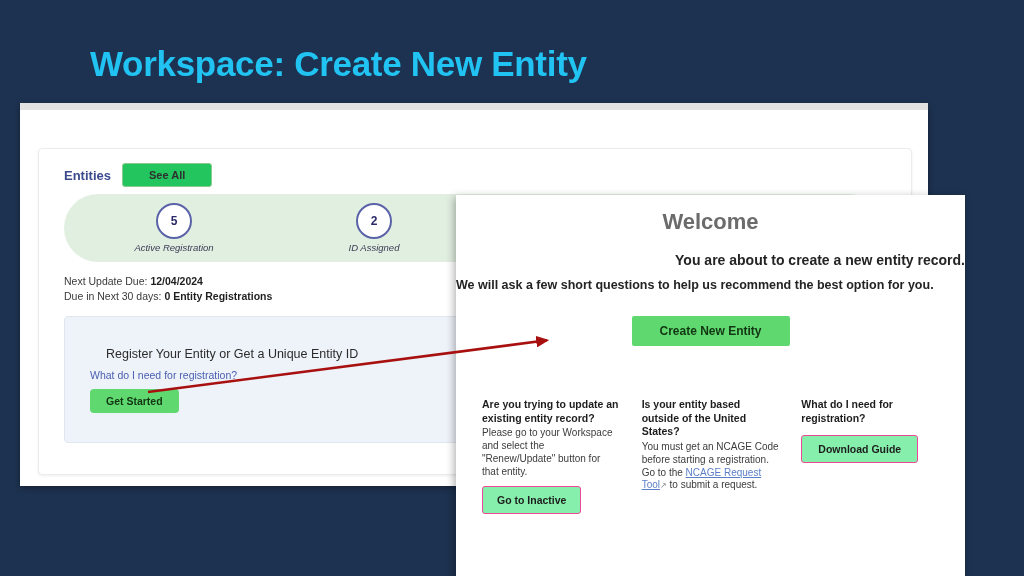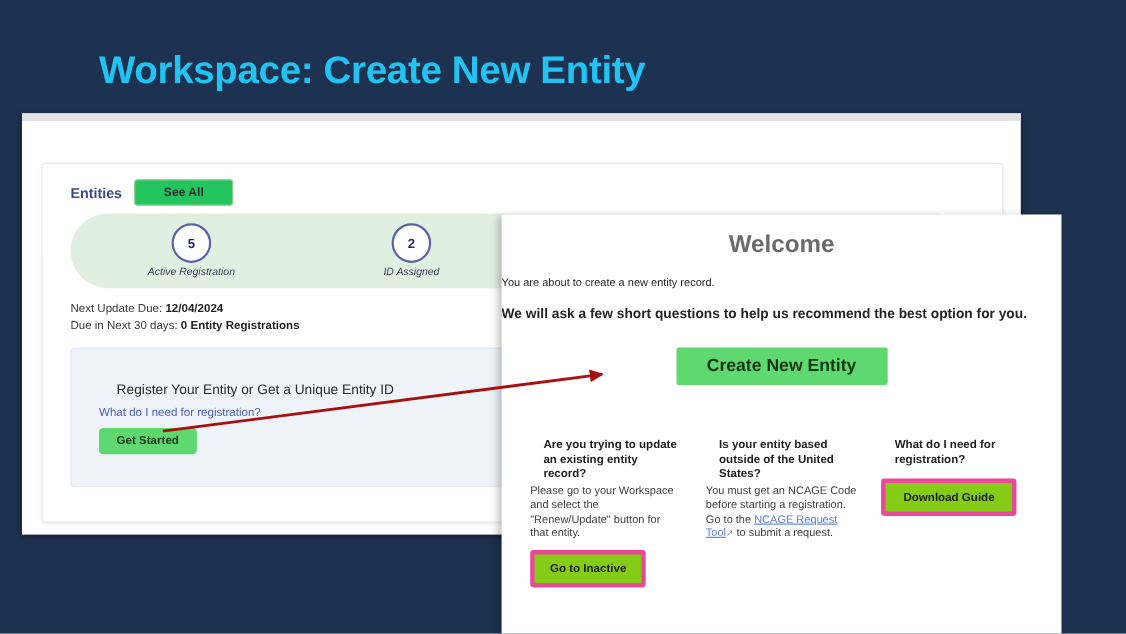--- a/index.html
+++ b/index.html
@@ -209,23 +209,23 @@
     text-align: center;
     font-size: 22px;
     font-weight: bold;
     color: #6b6b6b;
   }
   .welcome-line1 {
     position: absolute;
     left: 0;
     top: 57px;
     width: 100%;
-    text-align: left;
-    font-size: 10px;
-    font-weight: normal;
+    text-align: right;
+    font-size: 14px;
+    font-weight: bold;
     color: #242424;
   }
   .welcome-line2 {
     position: absolute;
     left: 0;
     top: 83px;
     width: 100%;
     text-align: left;
     font-size: 12.5px;
     font-weight: bold;
@@ -233,21 +233,21 @@
   }
   .create-entity-btn {
     position: absolute;
     left: 50%;
     transform: translateX(-50%);
     top: 121px;
     background: #5fd870;
     border: none;
     border-radius: 2px;
     padding: 8px 28px;
-    font-size: 16px;
+    font-size: 12px;
     font-weight: bold;
     color: #123512;
     cursor: pointer;
   }
 
   .cols {
     position: absolute;
     left: 0;
     top: 203px;
     width: 100%;
@@ -256,41 +256,40 @@
     box-sizing: border-box;
     gap: 22px;
   }
   .col { width: 160px; }
   .col-head {
     font-size: 10.5px;
     font-weight: bold;
     color: #1d1d1d;
     line-height: 1.3;
     margin-bottom: 2px;
-    margin-left: 12px;
   }
   .col-body {
     font-size: 10px;
     color: #3c3c3c;
     line-height: 1.28;
   }
   .col-link {
     color: #5b7fc7;
     text-decoration: underline;
     cursor: pointer;
   }
   .ext-icon {
     display: inline-block;
     font-size: 8px;
     color: #8a8a8a;
   }
   .col-btn {
     margin-top: 8px;
-    background: #84cc16;
-    border: 4px solid #ec4899;
+    background: #86efac;
+    border: 1px solid #ec4899;
     border-radius: 3px;
     padding: 7px 14px;
     font-size: 10.5px;
     font-weight: bold;
     color: #1d1d1d;
     cursor: pointer;
   }
   .col3 .col-btn { padding: 7px 16px; }
 
   

